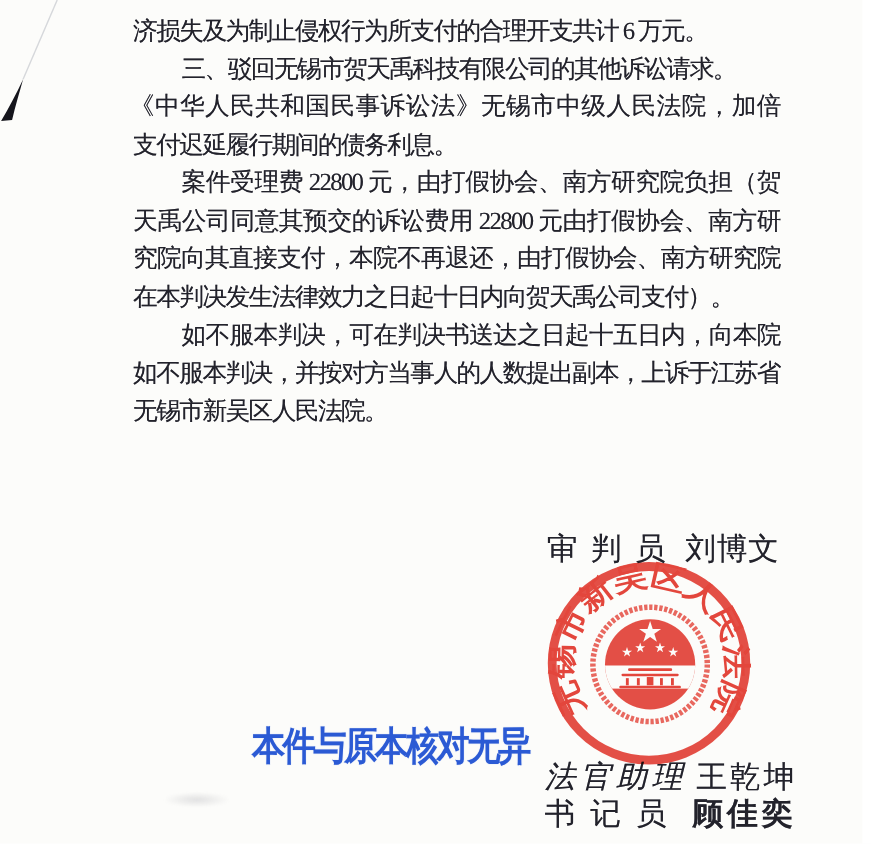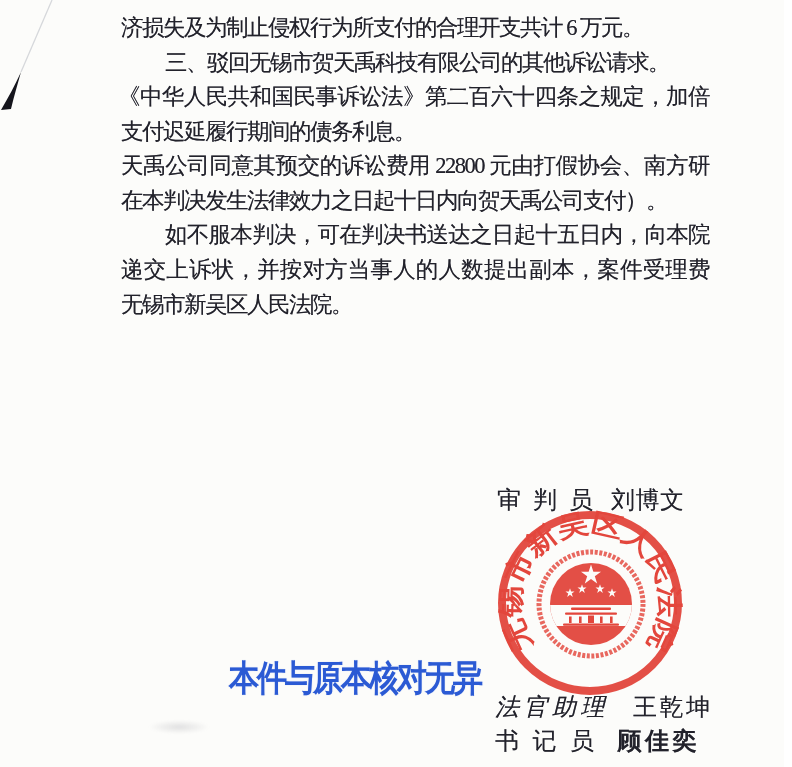--- a/index.html
+++ b/index.html
@@ -22,30 +22,30 @@
   }
   .body-text .line.justify{
     white-space:normal;
     text-align:justify;text-align-last:justify;
   }
   .body-text .line.indent{padding-left:44px;}
   .body-text .line.hang{margin-left:-3px;}
   
   .sig-row{
     position:absolute;white-space:nowrap;
-    font-size:24px;line-height:28px;
+    font-size:28px;line-height:28px;
     text-shadow:0 0 .5px rgba(30,30,44,.5);
   }
   .sig-judge{left:497px;top:486px;z-index:1;}
   .sig-judge .lbl{letter-spacing:12px;}
   .sig-judge .nm{margin-left:6px;letter-spacing:.5px;}
   .sig-date{left:477px;top:626px;font-size:22.5px;letter-spacing:-1.2px;z-index:1;}
   .sig-assistant{left:495px;top:693px;}
   .sig-assistant .lbl{letter-spacing:4.5px;font-style:italic;}
-  .sig-assistant .nm{margin-left:24px;letter-spacing:2.5px;}
+  .sig-assistant .nm{margin-left:8px;letter-spacing:2.5px;}
   .sig-clerk{left:495px;top:727px;}
   .sig-clerk .lbl{letter-spacing:13.5px;}
   .sig-clerk .nm{margin-left:10px;letter-spacing:3.5px;font-weight:bold;}
   
   .seal{
     position:absolute;left:490px;top:503px;width:200px;height:200px;
     mix-blend-mode:multiply;opacity:.93;z-index:3;
   }
   
   .blue-stamp{
@@ -72,26 +72,28 @@
   <svg class="corner-artifact" viewBox="0 0 70 130">
     <path d="M21,72 C15,85 8,98 1,110 L11,109 C14,96 18,83 21,72 Z" fill="#15151c"></path>
     <line x1="21" y1="72" x2="52" y2="0" stroke="#c2c5cb" stroke-width="1.3" opacity="0.65"></line>
   </svg>
 
   <div class="smudge"></div>
 
   <div class="body-text" id="body-lines">
       <div class="line">济损失及为制止侵权行为所支付的合理开支共计 6 万元。</div>
       <div class="line indent">三、驳回无锡市贺天禹科技有限公司的其他诉讼请求。</div>
-      <div class="line justify hang">《中华人民共和国民事诉讼法》第二百六十四条之规定，加倍</div>
+      <div class="line justify hang">《中华人民共和国民事诉讼法》无锡市中级人民法院，加倍</div>
       <div class="line">支付迟延履行期间的债务利息。</div>
+      <div class="line indent justify">案件受理费 22800 元，由打假协会、南方研究院负担（贺</div>
       <div class="line justify">天禹公司同意其预交的诉讼费用 22800 元由打假协会、南方研</div>
+      <div class="line justify">究院向其直接支付，本院不再退还，由打假协会、南方研究院</div>
       <div class="line">在本判决发生法律效力之日起十日内向贺天禹公司支付）。</div>
       <div class="line indent justify">如不服本判决，可在判决书送达之日起十五日内，向本院</div>
-      <div class="line justify">递交上诉状，并按对方当事人的人数提出副本，案件受理费</div>
+      <div class="line justify">如不服本判决，并按对方当事人的人数提出副本，上诉于江苏省</div>
       <div class="line">无锡市新吴区人民法院。</div>
     </div>
 
   <div class="sig-row sig-judge">
     <span class="lbl">审判员</span><span class="nm">刘博文</span>
   </div>
 
 
   <svg class="seal" viewBox="0 0 200 200">
     <defs>

